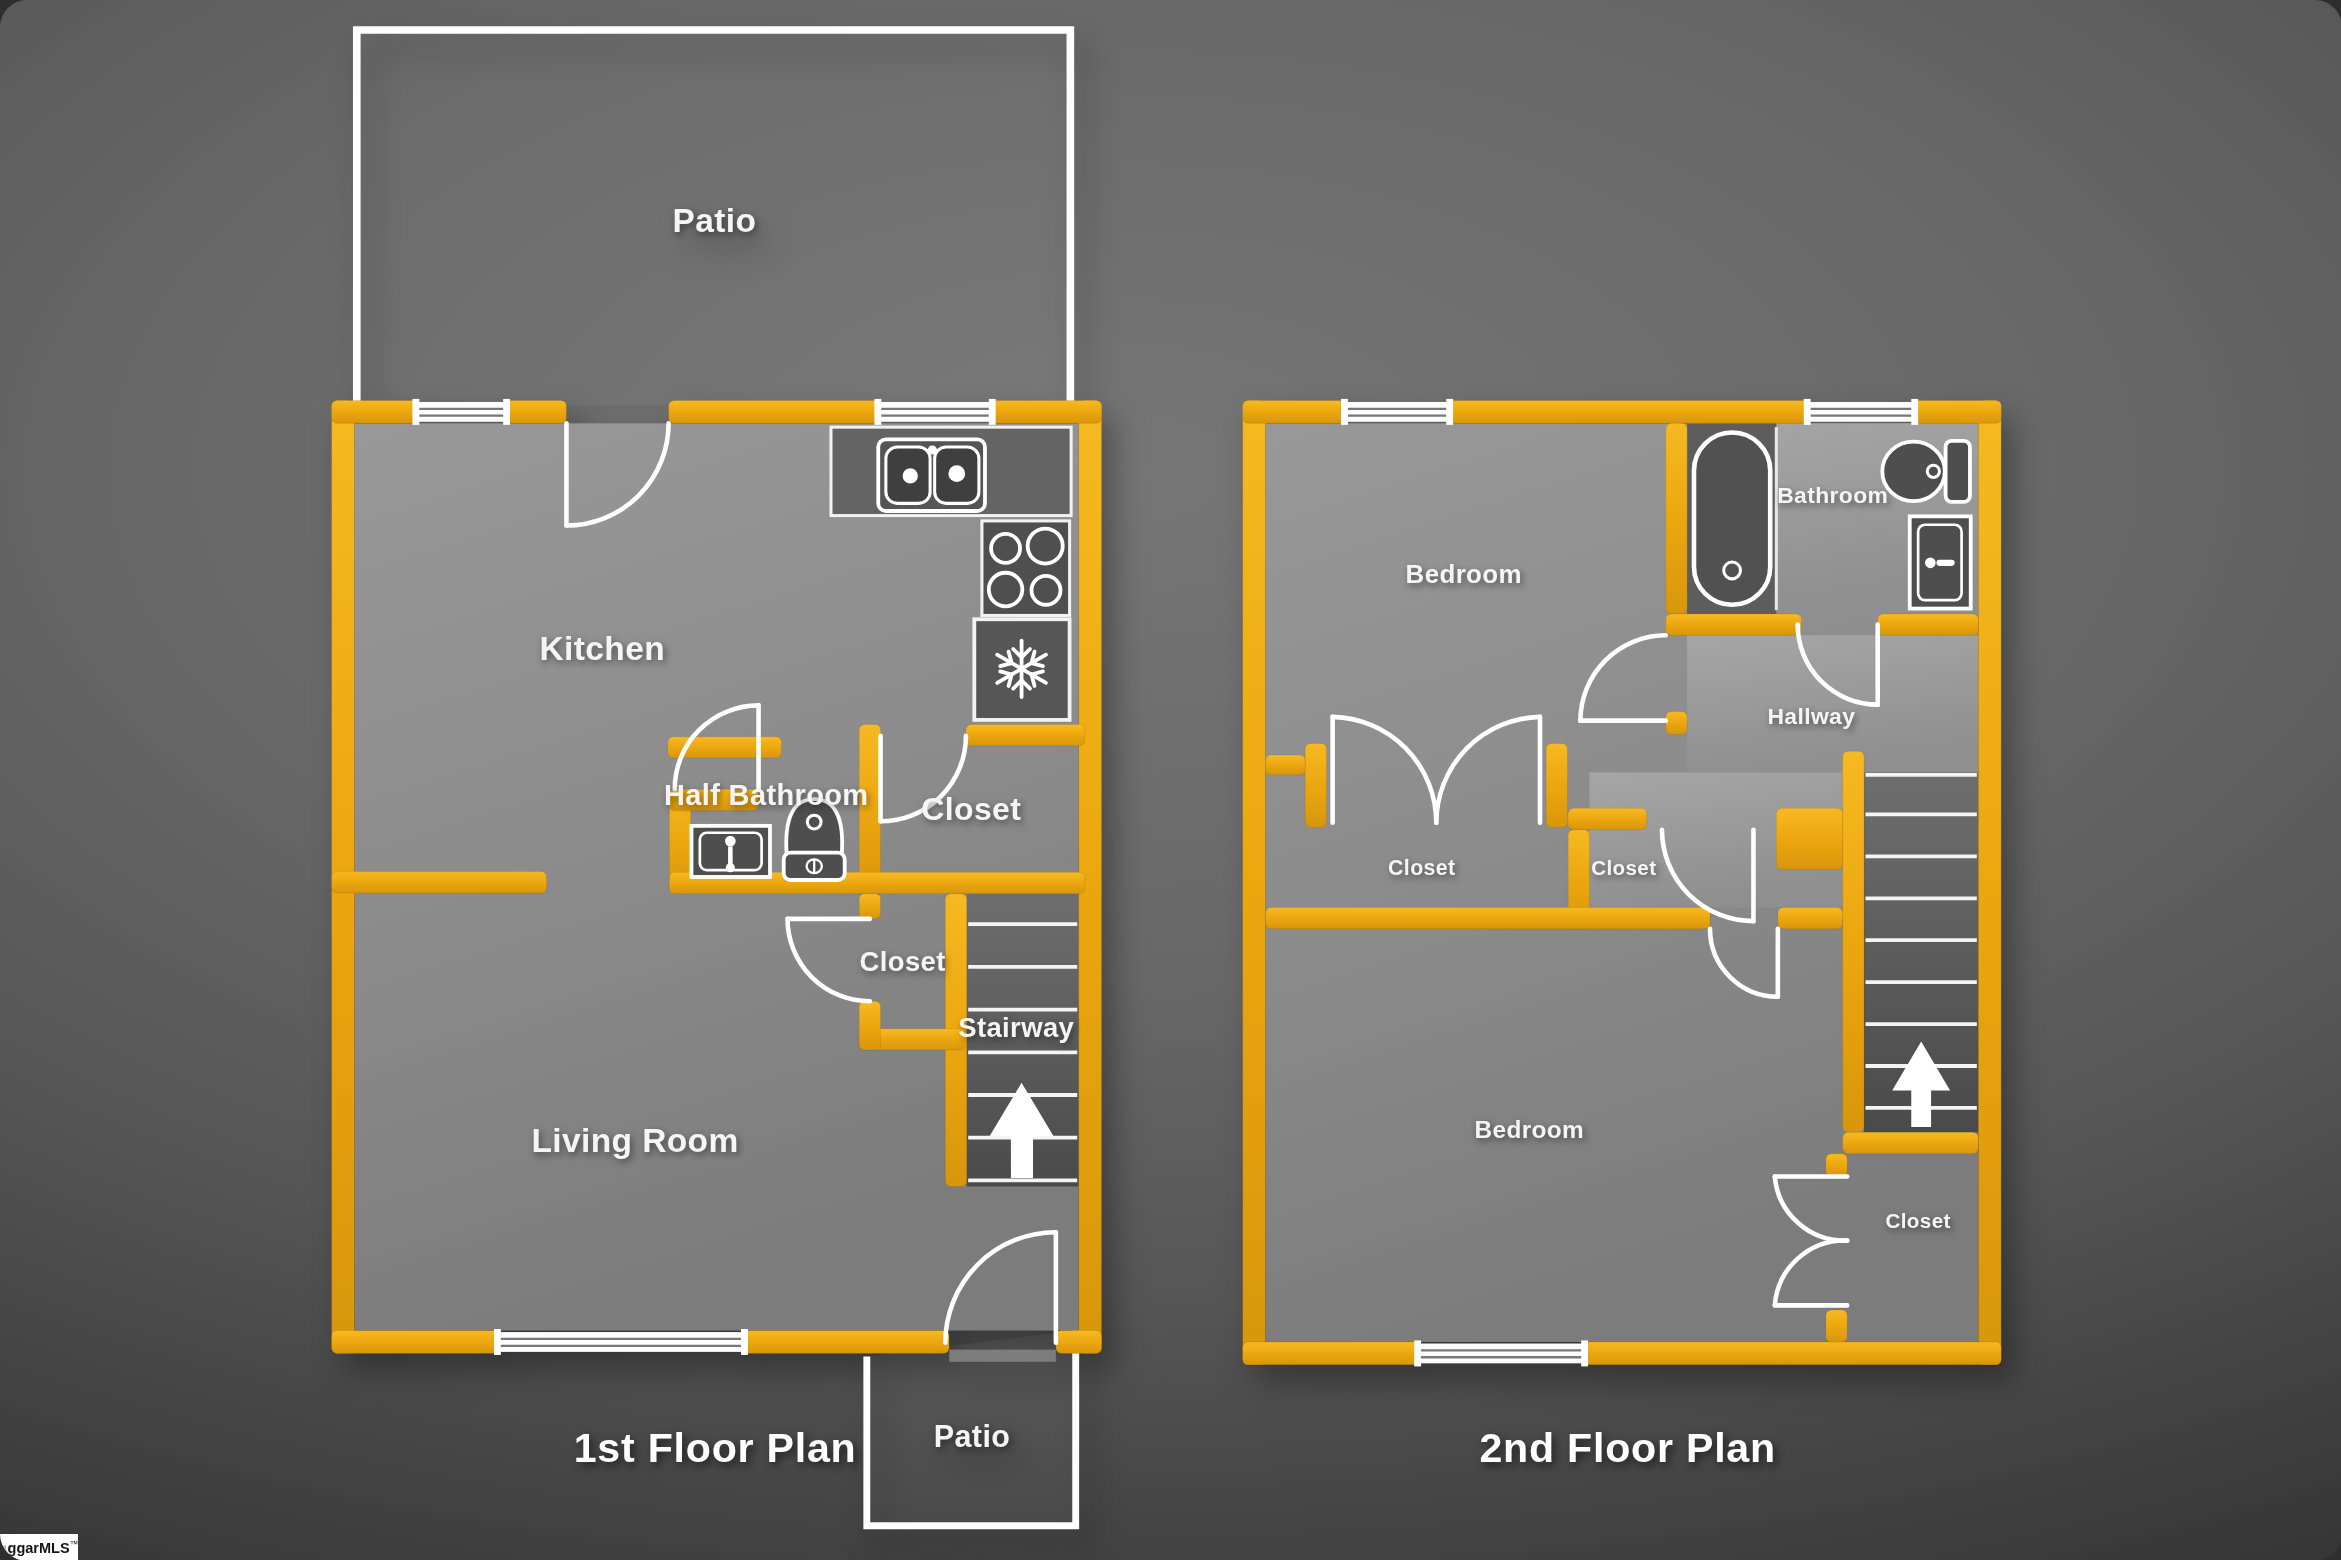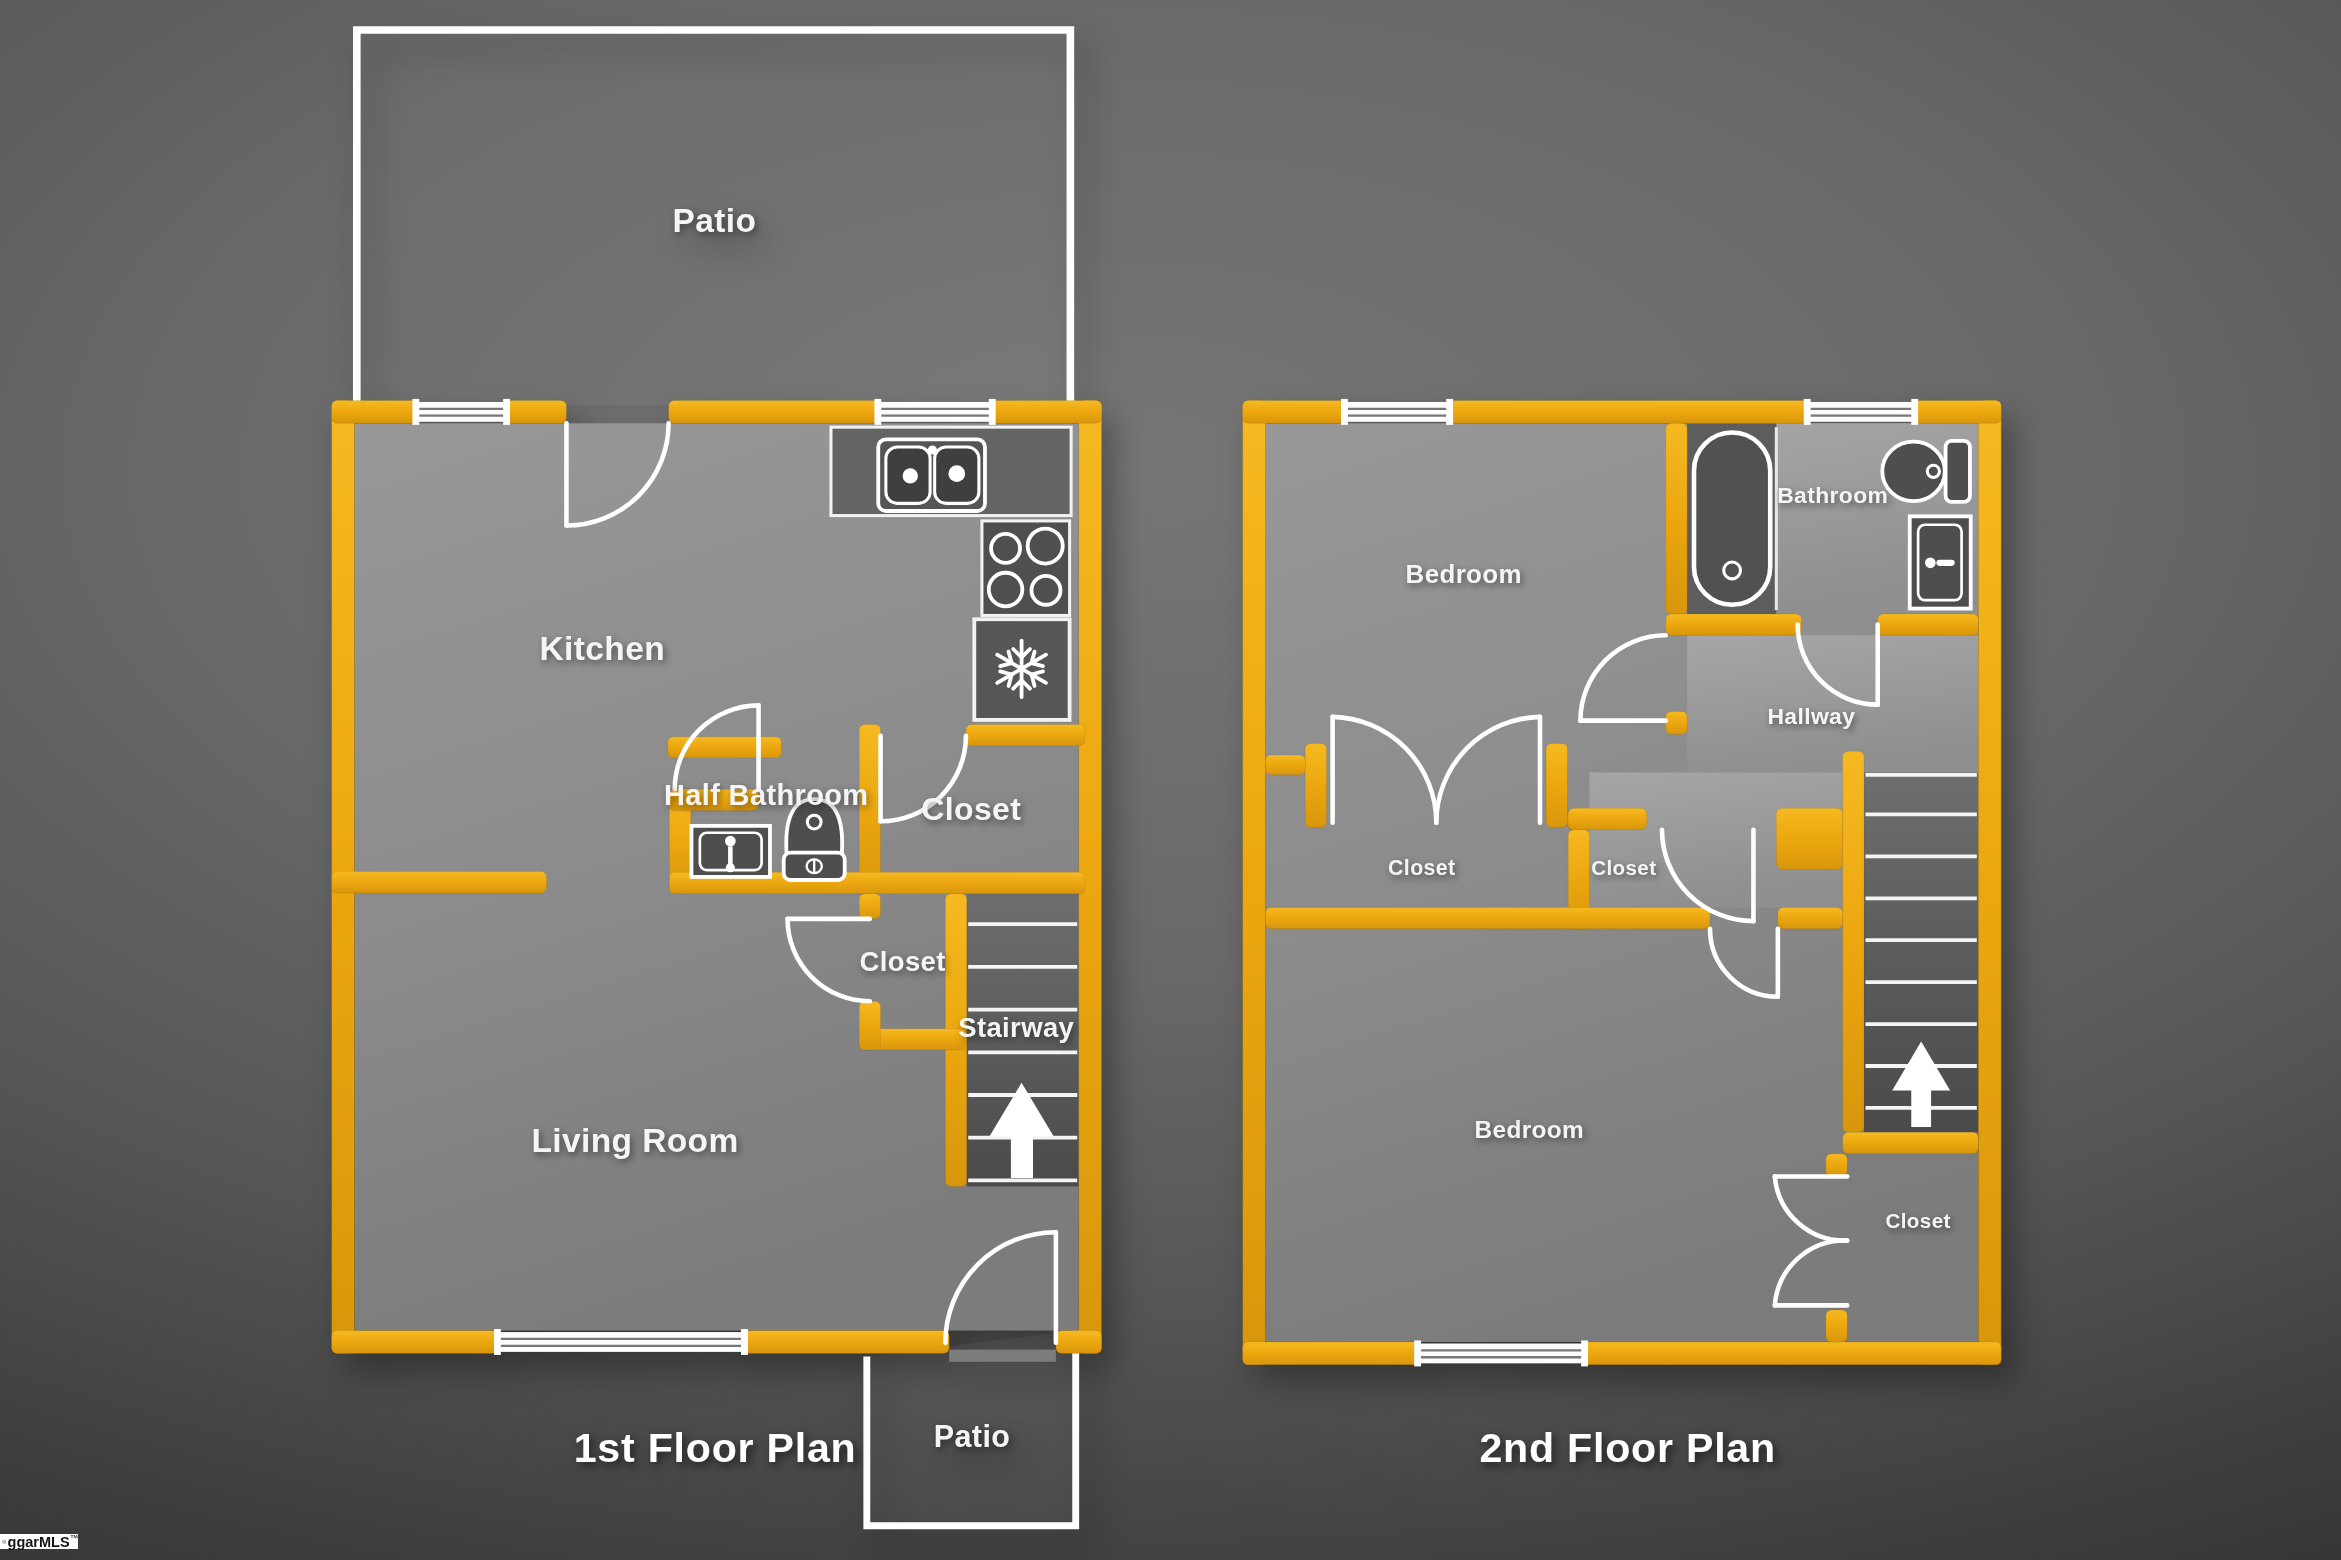--- a/index.html
+++ b/index.html
@@ -1,30 +1,31 @@
 <!DOCTYPE html>
 <html style="font-size:12.2px"><head>
 <meta charset="utf-8">
 <style>
   html,body{margin:0;padding:0;background:#2e2e2e;}
   .canvas{
     position:relative;width:2342px;height:1561px;overflow:hidden;
     background:radial-gradient(115% 90% at 48% 30%, #767676 0%, #686868 36%, #555555 60%, #3a3a3a 85%, #2b2b2b 100%);
     font-family:"Liberation Sans", sans-serif;
+    border-radius:27px;
   }
   svg{position:absolute;left:0;top:0;}
   .wall{fill:url(#wg);stroke:rgba(0,0,0,0.10);stroke-width:1;}
   .wline{stroke:#ffffff;stroke-width:6;fill:none;stroke-linecap:round;}
   .tread{stroke:#f4f4f4;stroke-width:5;}
   .fixstroke{stroke:#ffffff;fill:none;}
   .roomlabel{fill:#f5f5f5;text-anchor:middle;font-weight:600;letter-spacing:0.5px;text-shadow:2px 3px 7px rgba(0,0,0,0.45);}
   .plantitle{fill:#ffffff;text-anchor:middle;font-weight:700;letter-spacing:1px;text-shadow:3px 4px 9px rgba(0,0,0,0.55);}
   .floorgroup{filter:drop-shadow(16px 22px 20px rgba(0,0,0,0.32));}
   .watermark{
-    position:absolute;left:0px;top:1534px;width:78px;height:15px;background:#ffffff;
+    position:absolute;left:0px;top:1534px;width:78px;height:27px;background:#ffffff;
     display:flex;align-items:center;gap:1.5px;padding-left:1.5px;box-sizing:border-box;
   }
   .watermark span{font-size:14.5px;color:#141414;font-family:"Liberation Sans",sans-serif;}
 </style>
 </head>
 <body>
 
 <div class="canvas">
 <svg width="2342" height="1561" viewBox="0 0 3072 2047">
   <defs>

